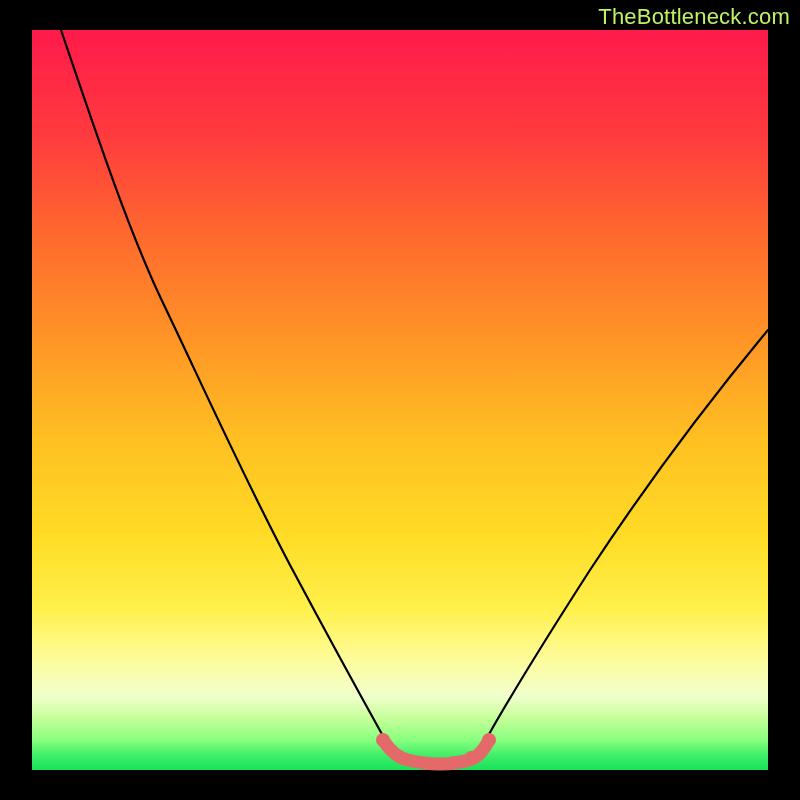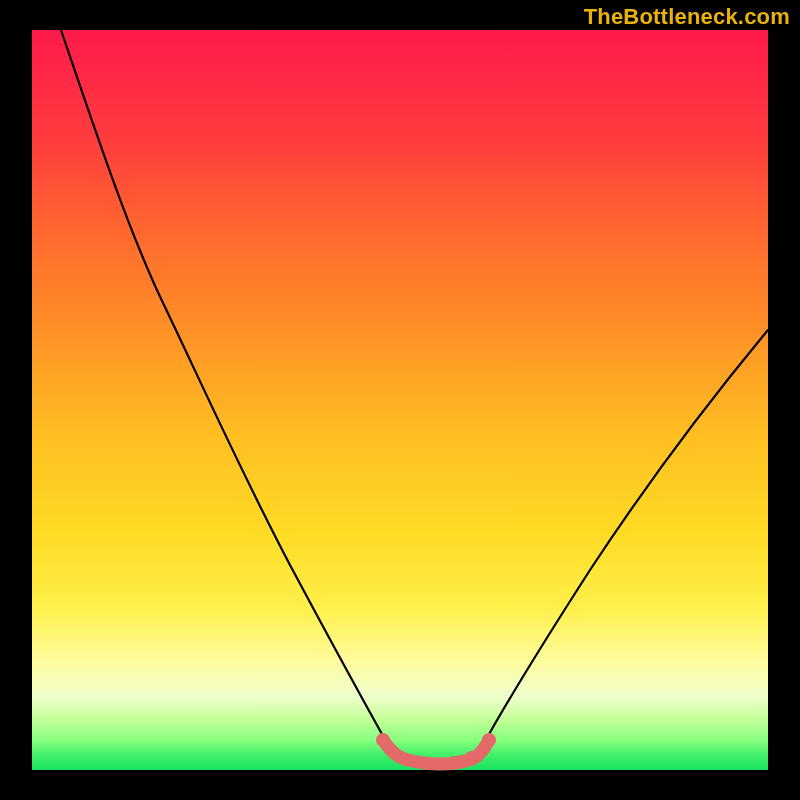--- a/index.html
+++ b/index.html
@@ -16,23 +16,23 @@
     left: 0;
     top: 0;
     width: 800px;
     height: 800px;
     background: #000000;
   }
   .watermark {
     position: absolute;
     top: 4px;
     right: 10px;
-    color: #eab308;
+    color: #bef264;
     font-size: 22px;
-    font-weight: 700;
+    font-weight: 400;
     letter-spacing: 0.2px;
     user-select: none;
     margin-left: 44px;
   }
   svg {
     display: block;
   }
 </style>
 </head>
 <body>

